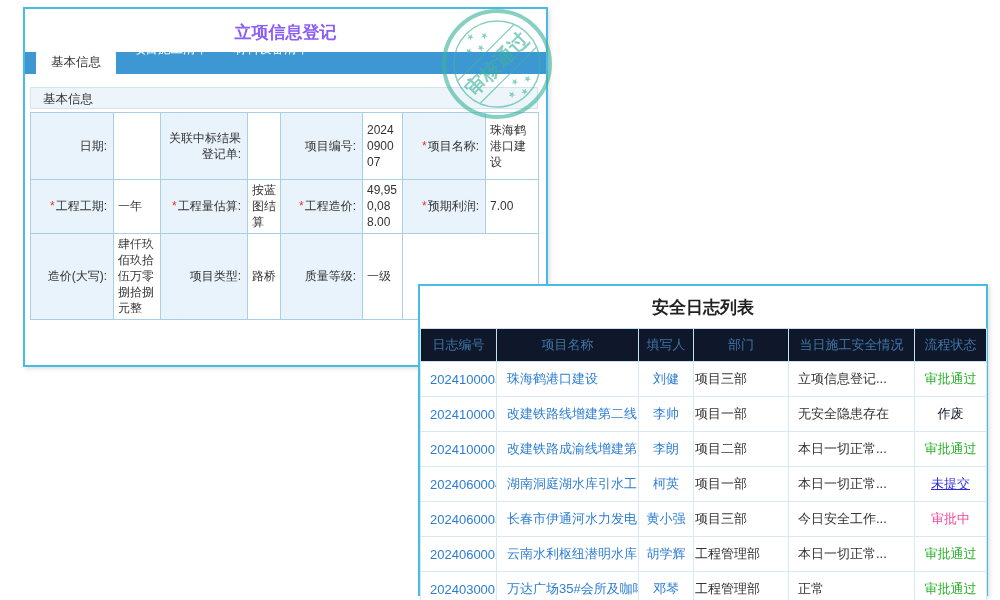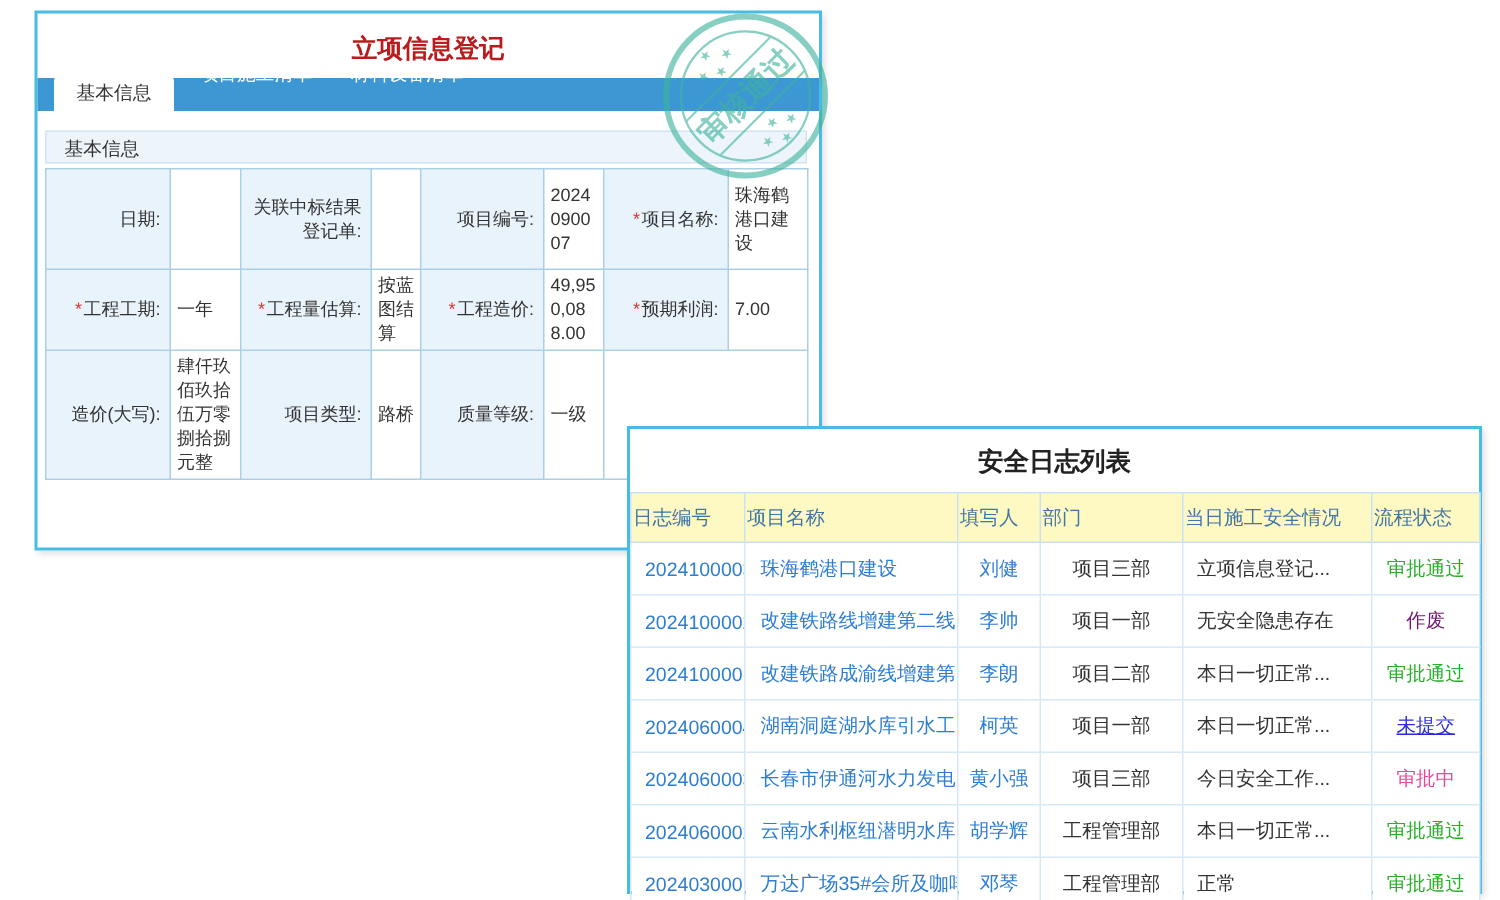--- a/index.html
+++ b/index.html
@@ -3,21 +3,21 @@
 <meta charset="utf-8">
 <style>
   html,body{margin:0;padding:0;background:#ffffff;}
   body{width:1000px;height:600px;position:relative;overflow:hidden;
        font-family:"Liberation Sans","DejaVu Sans",sans-serif;color:#333;}
 
   
   .form-panel{position:absolute;left:23px;top:7px;width:525px;height:360px;
     background:#fff;border:2px solid #49bce4;box-sizing:border-box;z-index:1;
     box-shadow:2px 2px 4px rgba(0,0,0,.12);}
-  .form-title{text-align:center;font-size:17px;font-weight:bold;color:#b91c1c;margin-top:12px;}
+  .form-title{text-align:center;font-size:17px;font-weight:bold;color:#8b5cf6;margin-top:12px;}
   .tabbar{position:absolute;left:0;right:0;top:43px;height:22px;background:#3d97d3;
     display:flex;align-items:flex-end;padding-left:11px;box-sizing:border-box;}
   .tab{font-size:12.5px;line-height:22px;height:22px;padding:14px 13px;color:#fff;cursor:pointer;white-space:nowrap;}
   .tab.active{background:#fff;color:#333;height:24px;line-height:24px;
     border-radius:4px 4px 0 0;margin-right:4px;padding:0 15px;}
   .section{position:absolute;left:5px;top:78px;width:508px;}
   .section-head{height:22px;line-height:22px;background:#edf5fb;border:1px solid #d2e4f1;
     font-size:12.5px;padding-left:12px;box-sizing:border-box;margin-bottom:3px;}
   table.form{border-collapse:collapse;table-layout:fixed;width:508px;}
   table.form td{border:1px solid #a9cfe5;font-size:12px;line-height:1.35;vertical-align:middle;}
@@ -28,28 +28,28 @@
   
   .stamp{position:absolute;left:437px;top:4px;width:120px;height:120px;z-index:3;
     opacity:.62;pointer-events:none;}
 
   
   .log-panel{position:absolute;left:418px;top:272px;width:570px;height:312px;
     background:#fff;border:2px solid #49bce4;box-sizing:border-box;z-index:2;
     box-shadow:2px 2px 4px rgba(0,0,0,.12);margin-top:12px;}
   .log-title{height:42px;line-height:44px;text-align:center;font-size:17px;font-weight:bold;color:#222;}
   table.log{border-collapse:collapse;table-layout:fixed;width:566px;}
-  table.log th{background:#fef9c3;color:#4076a6;font-weight:normal;font-size:13px;
-    height:30px;border:1px solid #c8e0f0;text-align:left;}
+  table.log th{background:#0f172a;color:#4076a6;font-weight:normal;font-size:13px;
+    height:30px;border:1px solid #c8e0f0;text-align:center;}
   table.log td{border:1px solid #d7e9f5;font-size:13px;height:32px;background:#fff;
     overflow:hidden;white-space:nowrap;}
   td.c-id{padding-left:9px;color:#2d7dd2;}
   td.c-proj{padding-left:10px;color:#2d7dd2;}
   td.c-writer{text-align:center;color:#2d7dd2;}
-  td.c-dept{text-align:center;color:#333;}
+  td.c-dept{text-align:left;color:#333;}
   td.c-safety{padding-left:9px;color:#333;}
   td.c-status{text-align:center;}
   .lnk{cursor:pointer;}
 </style>
 </head>
 <body>
 
 <div class="form-panel">
   <div class="form-title">立项信息登记</div>
 
@@ -156,21 +156,21 @@
       <td class="c-dept">项目三部</td>
       <td class="c-safety">立项信息登记...</td>
       <td class="c-status" style="color: rgb(40, 176, 40);">审批通过</td>
     </tr>
     <tr>
       <td class="c-id"><span class="lnk">2024100002</span></td>
       <td class="c-proj"><span class="lnk">改建铁路线增建第二线...</span></td>
       <td class="c-writer"><span class="lnk">李帅</span></td>
       <td class="c-dept">项目一部</td>
       <td class="c-safety">无安全隐患存在</td>
-      <td class="c-status" style="color: #701a75;">作废</td>
+      <td class="c-status" style="color: #0f172a;">作废</td>
     </tr>
     <tr>
       <td class="c-id"><span class="lnk">2024100001</span></td>
       <td class="c-proj"><span class="lnk">改建铁路成渝线增建第...</span></td>
       <td class="c-writer"><span class="lnk">李朗</span></td>
       <td class="c-dept">项目二部</td>
       <td class="c-safety">本日一切正常...</td>
       <td class="c-status" style="color: rgb(40, 176, 40);">审批通过</td>
     </tr>
     <tr>

